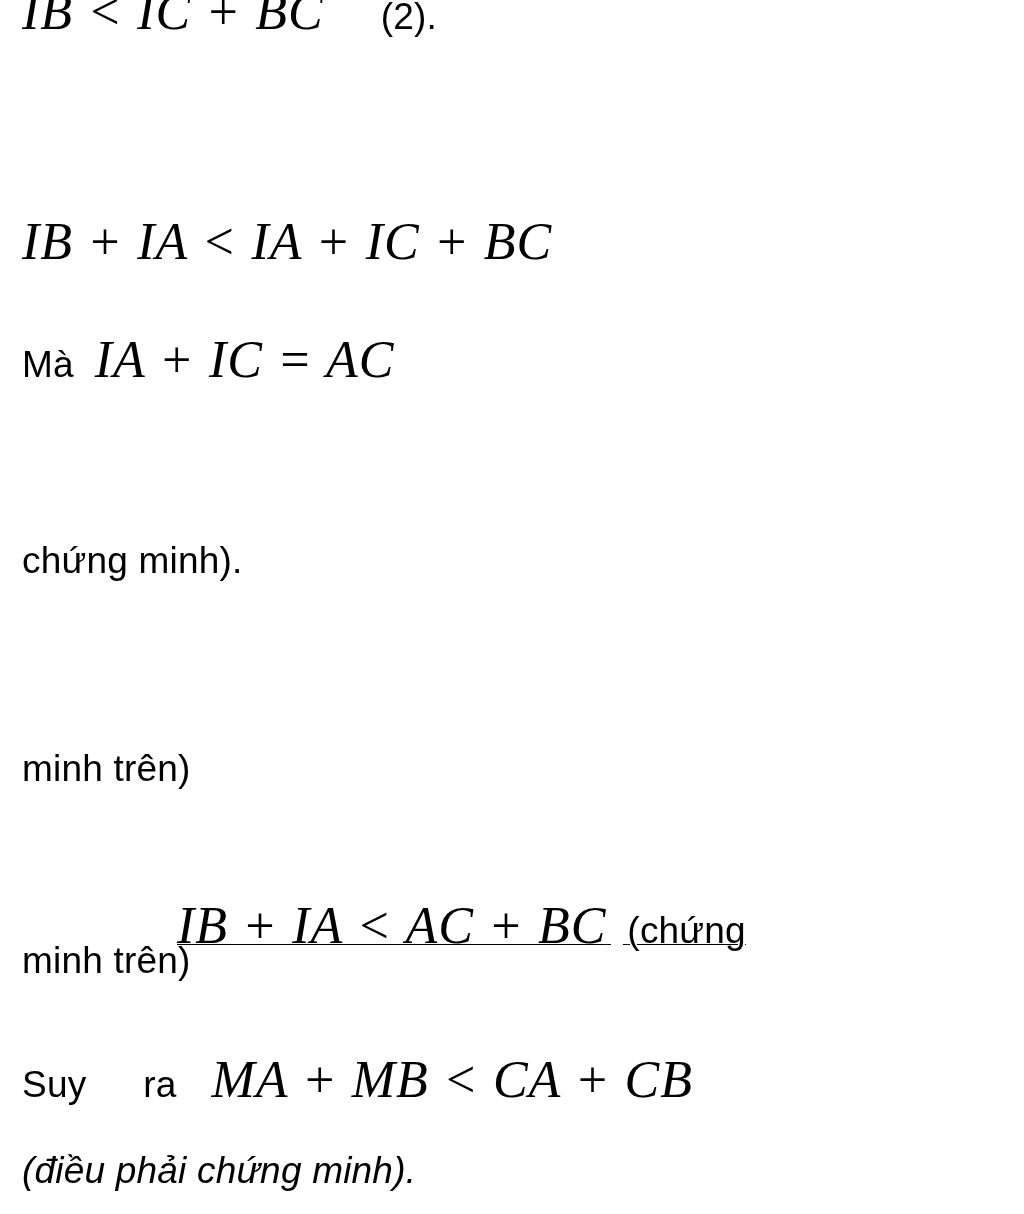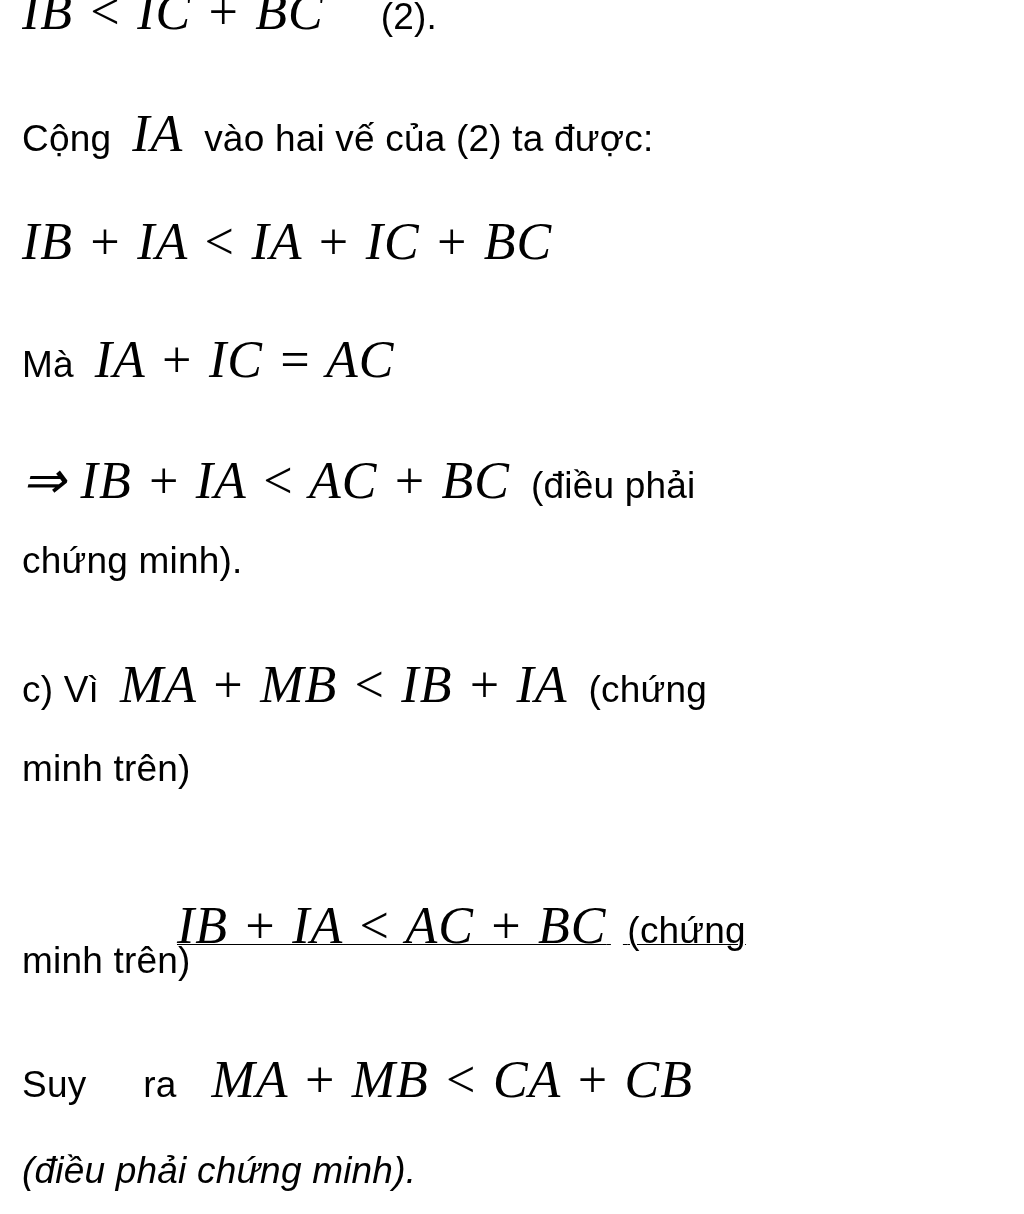--- a/index.html
+++ b/index.html
@@ -58,55 +58,36 @@
 <body>
 
 <div class="page">
 
   <div class="blk clip-top" id="row-eq2">
     <span class="math">IB &lt; IC + BC</span>
     <span class="sp-wide"></span>
     <span class="txt">(2).</span>
   </div>
 
-  <div class="blk" id="row-cong">
-    <span class="txt">Cộng</span>
-    <span class="sp-small"></span>
-    <span class="math">IA</span>
-    <span class="sp-small"></span>
-    <span class="txt">vào hai vế của (2) ta được:</span>
-  </div>
 
   <div class="blk" id="row-ma">
     <span class="txt">Mà</span>
     <span class="sp-small"></span>
     <span class="math">IA + IC = AC</span>
   </div>
 
   <div class="blk" id="row-ibia">
     <span class="math">IB + IA &lt; IA + IC + BC</span>
   </div>
 
-  <div class="blk" id="row-imply">
-    <span class="math">⇒ IB + IA &lt; AC + BC</span>
-    <span class="sp-small"></span>
-    <span class="txt">(điều  phải</span>
-  </div>
 
   <div class="blk" id="row-chung1">
     <span class="txt">chứng minh).</span>
   </div>
 
-  <div class="blk" id="row-c">
-    <span class="txt">c) Vì</span>
-    <span class="sp-small"></span>
-    <span class="math">MA + MB &lt; IB + IA</span>
-    <span class="sp-small"></span>
-    <span class="txt">(chứng</span>
-  </div>
 
   <div class="blk" id="row-minh1">
     <span class="txt">minh trên)</span>
   </div>
 
   <div class="blk indent" id="row-indent">
     <span class="math">IB + IA &lt; AC + BC</span>
     <span class="sp-small"></span>
     <span class="txt">(chứng</span>
   </div>

